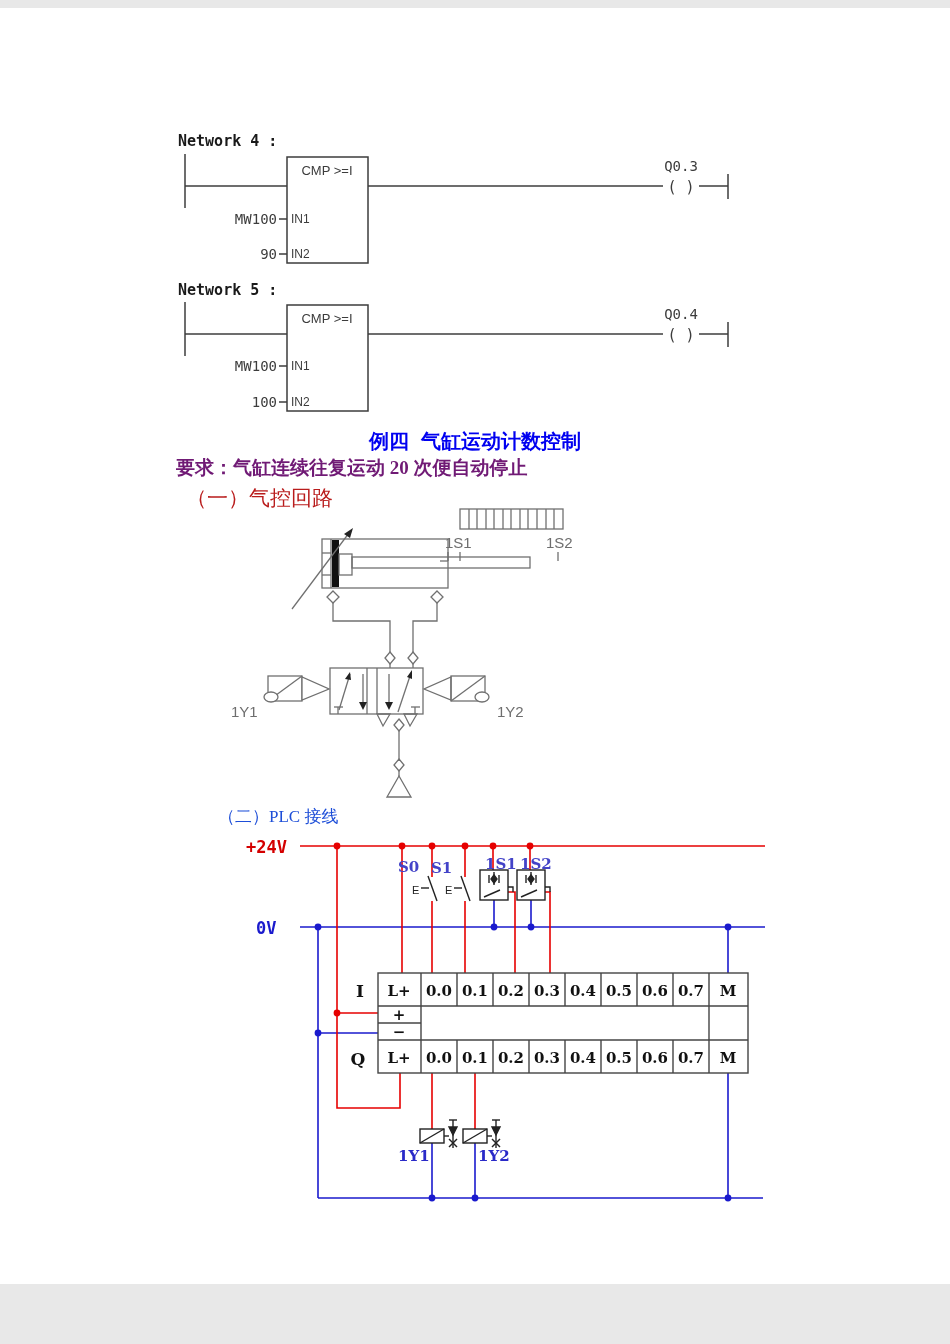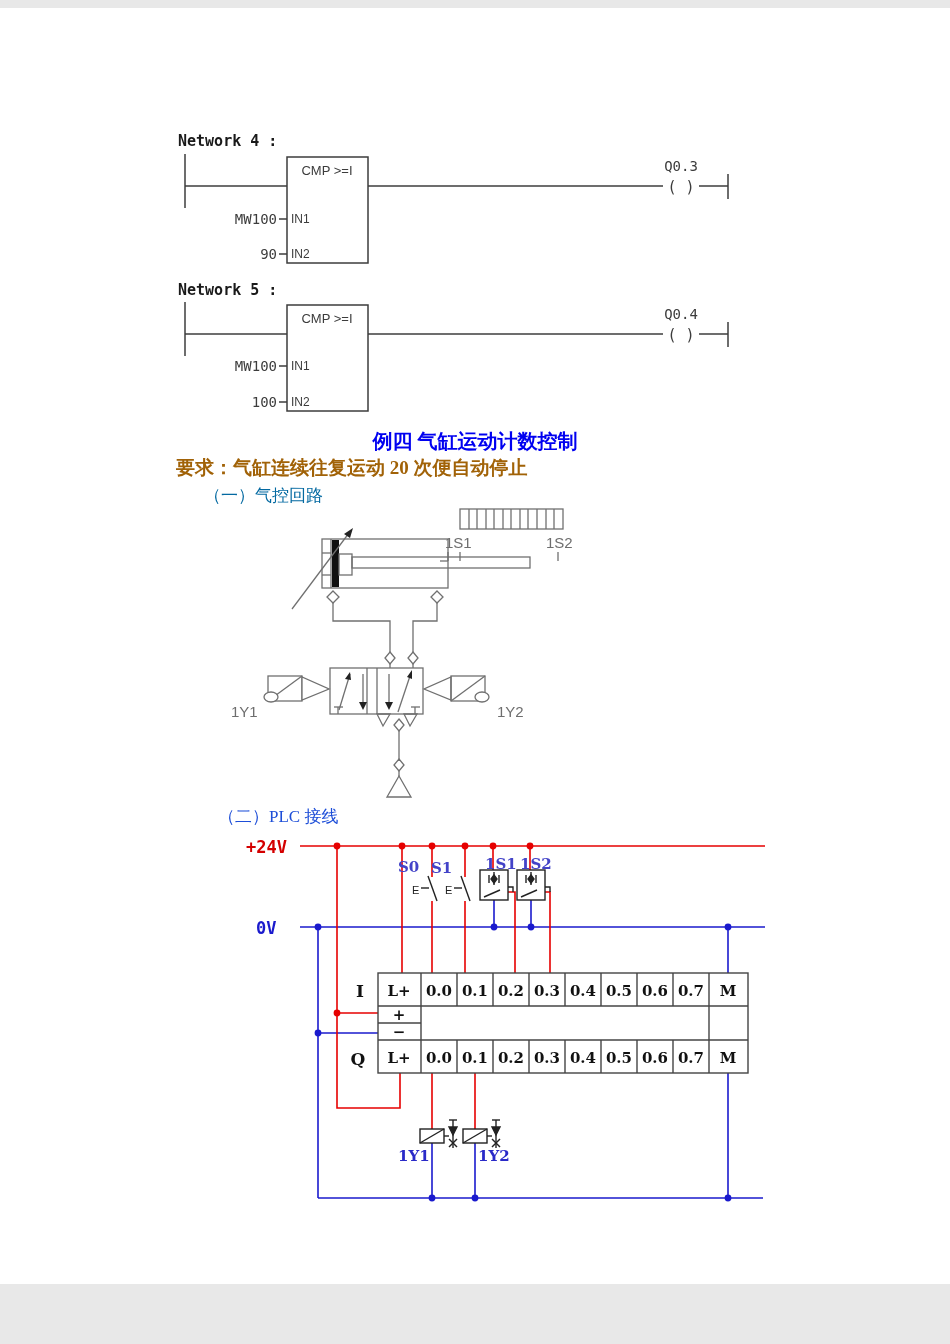--- a/index.html
+++ b/index.html
@@ -1,24 +1,24 @@
 <!DOCTYPE html>
 <html><head>
 <meta charset="utf-8">
 <style>
   html,body{margin:0;padding:0;background:#e8e8e8;}
   #page{position:relative;width:950px;height:1276px;background:#ffffff;margin:8px auto;
         font-family:"Liberation Serif", serif;overflow:hidden;}
   #page svg{position:absolute;left:0;top:0;}
   .abs{position:absolute;white-space:nowrap;}
   #doc-title{left:0;right:0;top:420px;text-align:center;color:#0000f0;
-             font-family:Liberation Serif, serif;font-weight:bold;font-size:20px;}
-  #requirement{left:176px;top:447px;color:#a16207;font-weight:bold;font-size:19px;
+             font-family:Liberation Mono, monospace;font-weight:bold;font-size:20px;}
+  #requirement{left:176px;top:447px;color:#701a75;font-weight:bold;font-size:19px;
              font-family:"Liberation Serif",serif;}
-  #section-1{left:204px;top:476px;font-size:17px;color:#0369a1;}
+  #section-1{left:186px;top:476px;font-size:21px;color:#b91c1c;}
   #section-2{left:218px;top:797px;font-size:17px;color:#1d4ed8;}
 
   
   text{user-select:none;}
   .lad-title{font:bold 15px "DejaVu Sans Mono",monospace;fill:#1a1a1a;}
   .lad-mono{font:14px "DejaVu Sans Mono",monospace;fill:#3c3c3c;}
   .lad-sans{font:13px "Liberation Sans",sans-serif;fill:#3c3c3c;}
   .lad-pin{font:12px "Liberation Sans",sans-serif;fill:#3c3c3c;}
   .coil{font:15px "DejaVu Sans Mono",monospace;fill:#3c3c3c;}
   .pneu-label{font:15px "Liberation Sans",sans-serif;fill:#6e6e6e;}

